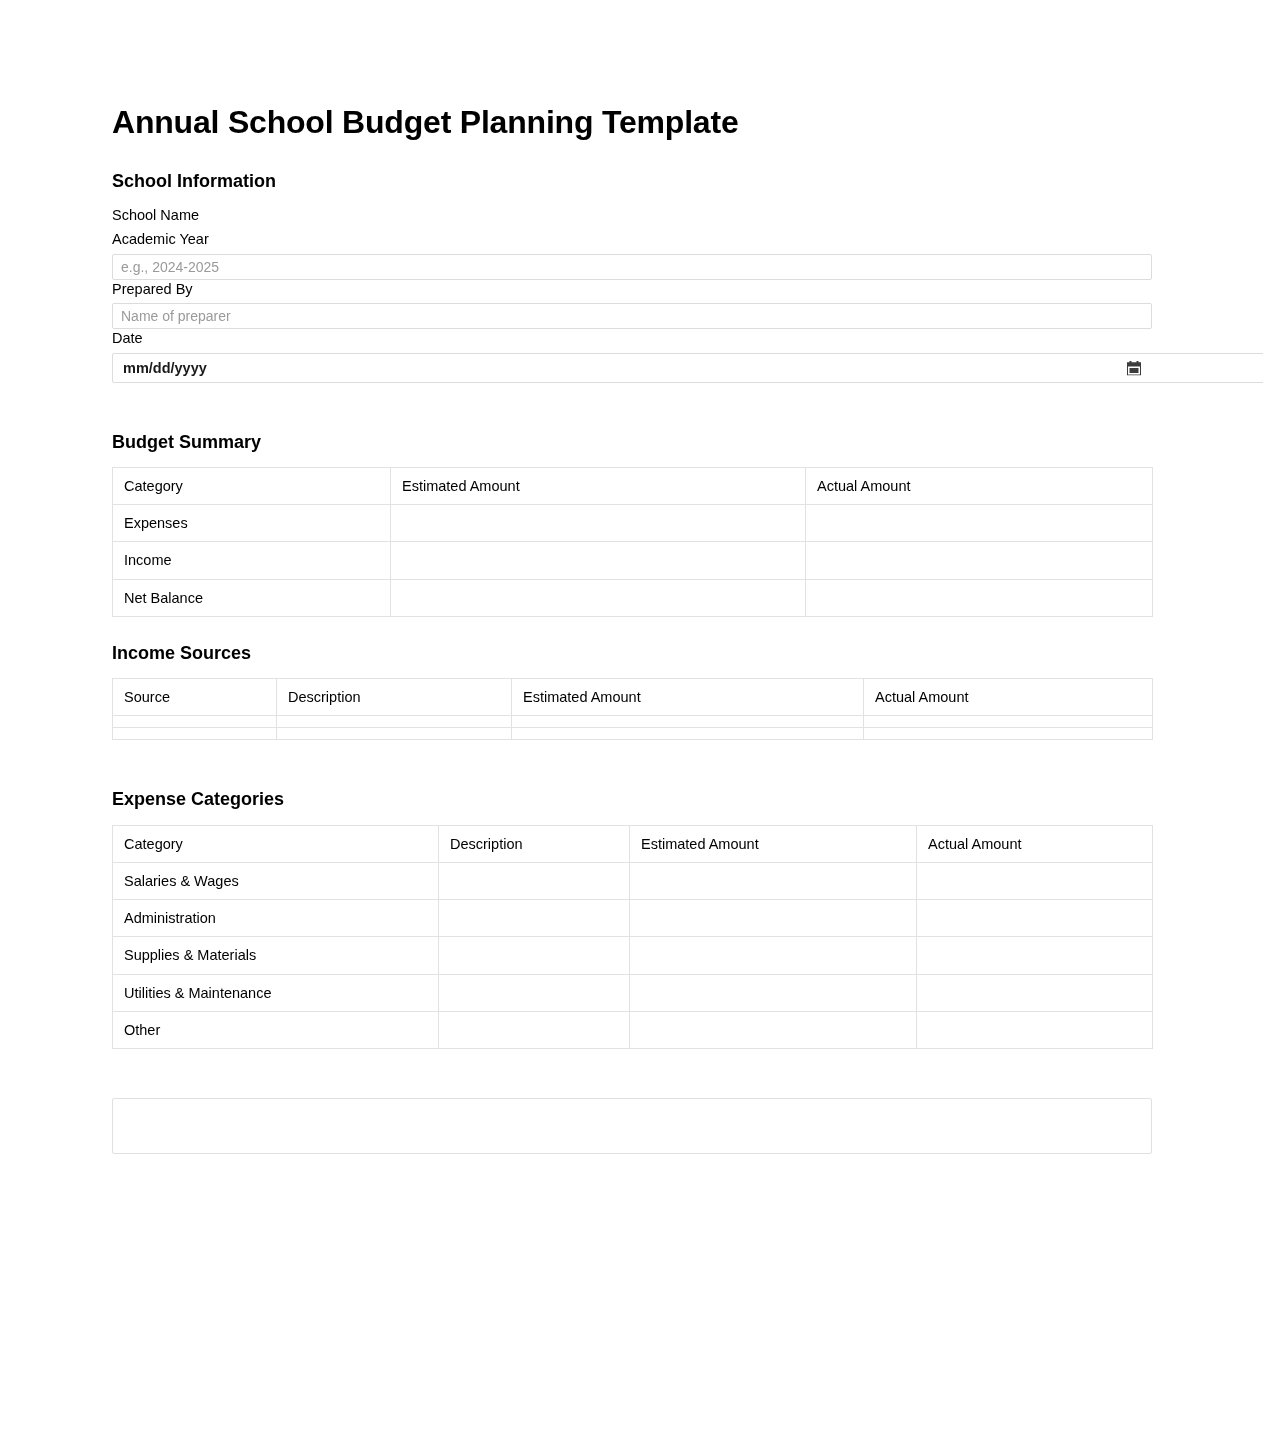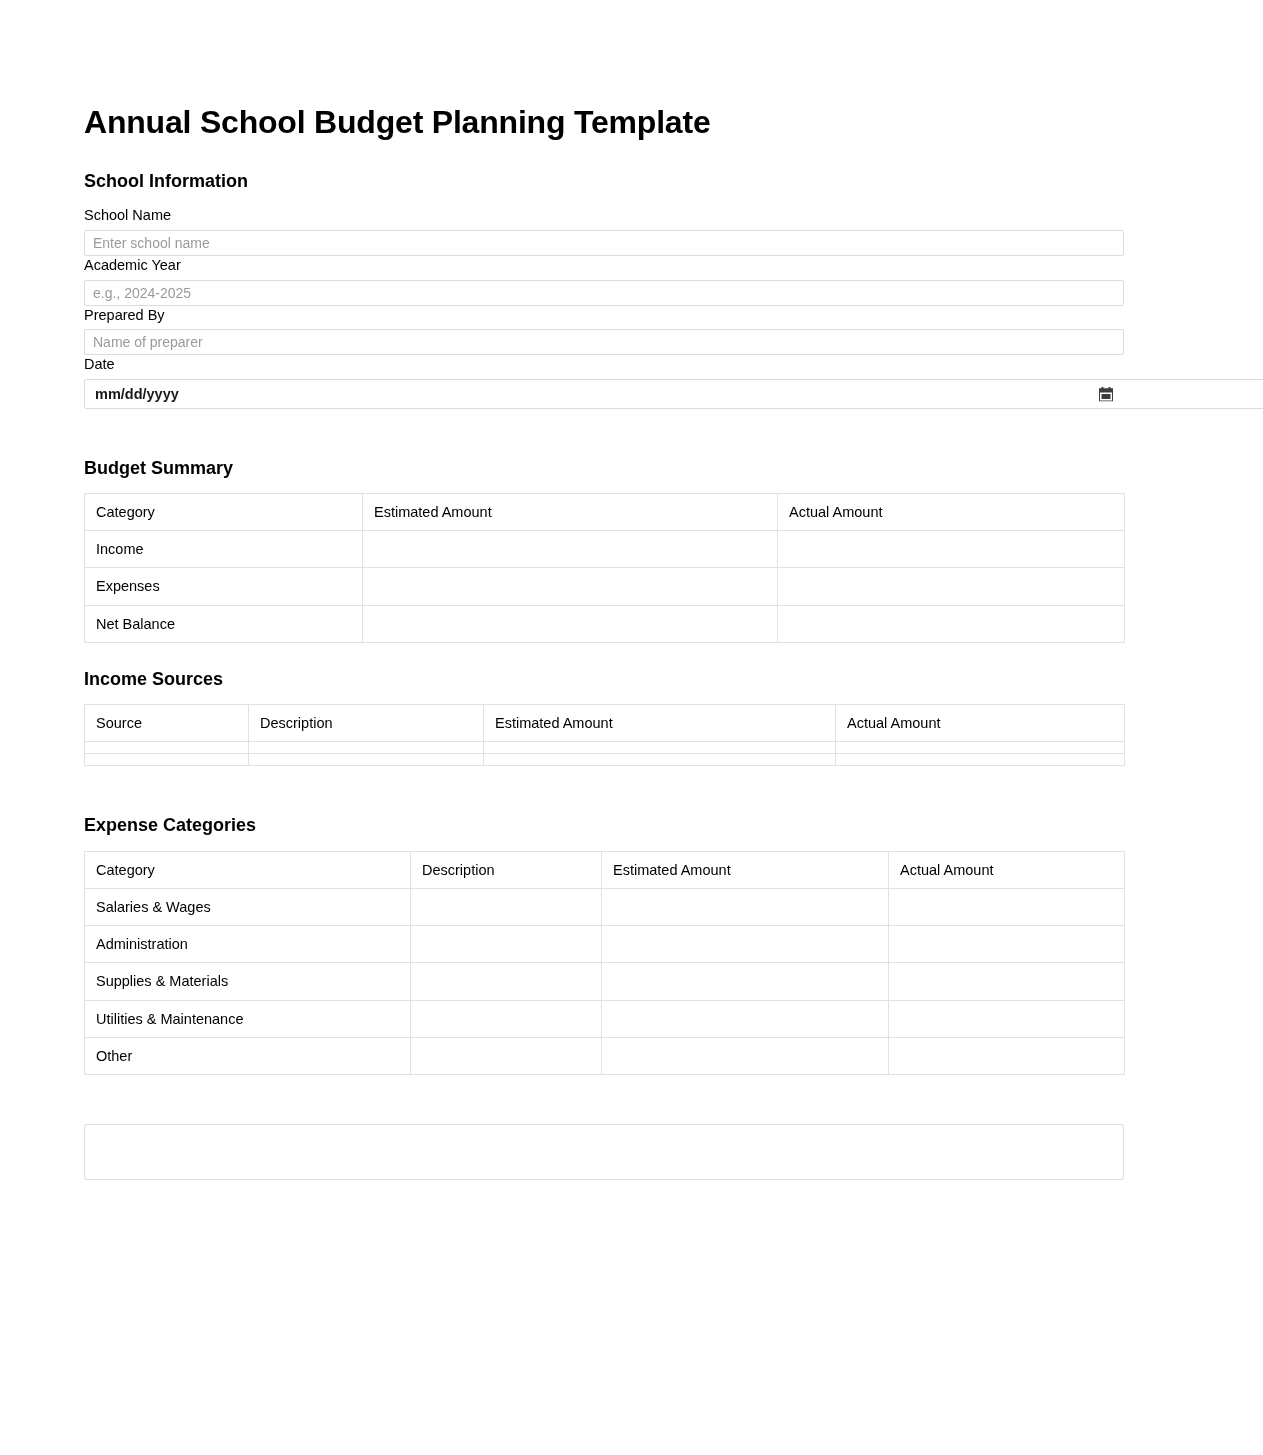--- a/index.html
+++ b/index.html
@@ -8,21 +8,21 @@
     background: #ffffff;
   }
   body {
     width: 1263px;
     height: 1455px;
     font-family: "Liberation Sans", sans-serif;
     color: #000000;
     -webkit-font-smoothing: antialiased;
   }
   .page {
-    padding: 104px 111px 0 84px;
+    padding: 104px 111px 0 112px;
     box-sizing: border-box;
   }
   .doc-title {
     font-size: 32px;
     font-weight: bold;
     line-height: 1.15;
     margin: 0 0 30px 0;
     letter-spacing: -0.2px;
   }
   .section-heading {
@@ -139,21 +139,20 @@
 
 <div class="page">
 
   <h1 class="doc-title">Annual School Budget Planning Template</h1>
 
   <div class="section">
     <h2 class="section-heading">School Information</h2>
 
     <div class="field">
       <label class="field-label">School Name</label>
-      <input class="text-input" type="text" placeholder="Enter school name" style="">
     </div>
 
     <div class="field">
       <label class="field-label">Academic Year</label>
       <input class="text-input" type="text" placeholder="e.g., 2024-2025" style="">
     </div>
 
     <div class="field">
       <label class="field-label">Prepared By</label>
       <input class="text-input" type="text" placeholder="Name of preparer" style="">
@@ -188,26 +187,26 @@
       </colgroup>
       <thead>
         <tr>
           <th>Category</th>
           <th>Estimated Amount</th>
           <th>Actual Amount</th>
         </tr>
       </thead>
       <tbody>
         <tr>
+          <td class="label-cell">Expenses</td>
+          <td class="label-cell"></td>
+          <td class="label-cell"></td>
+        </tr>
+        <tr>
           <td class="label-cell">Income</td>
-          <td class="label-cell"></td>
-          <td class="label-cell"></td>
-        </tr>
-        <tr>
-          <td class="label-cell">Expenses</td>
           <td class="label-cell"></td>
           <td class="label-cell"></td>
         </tr>
         <tr>
           <td class="label-cell">Net Balance</td>
           <td class="label-cell"></td>
           <td class="label-cell"></td>
         </tr>
       </tbody>
     </table>

